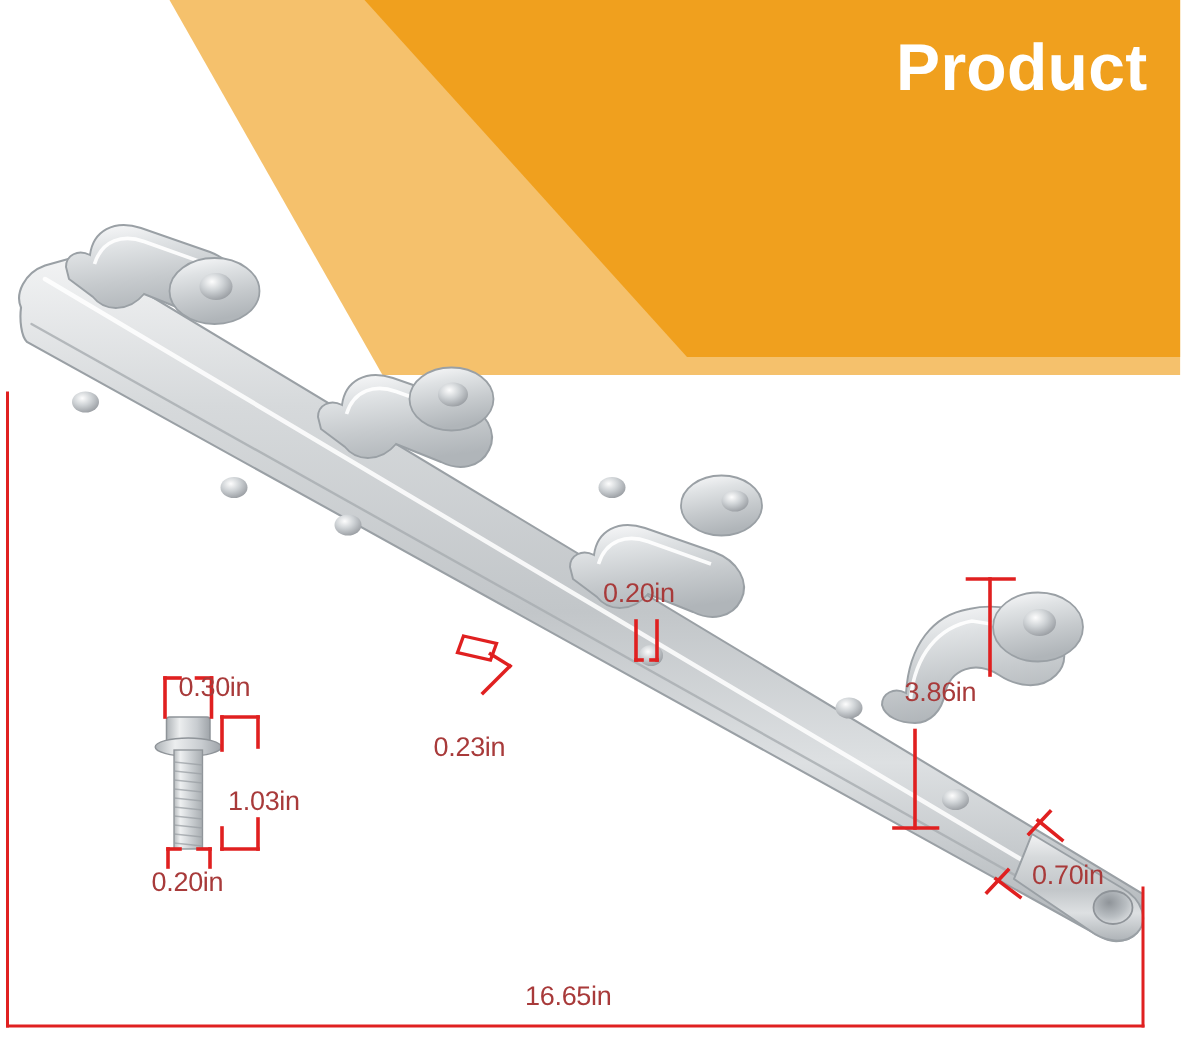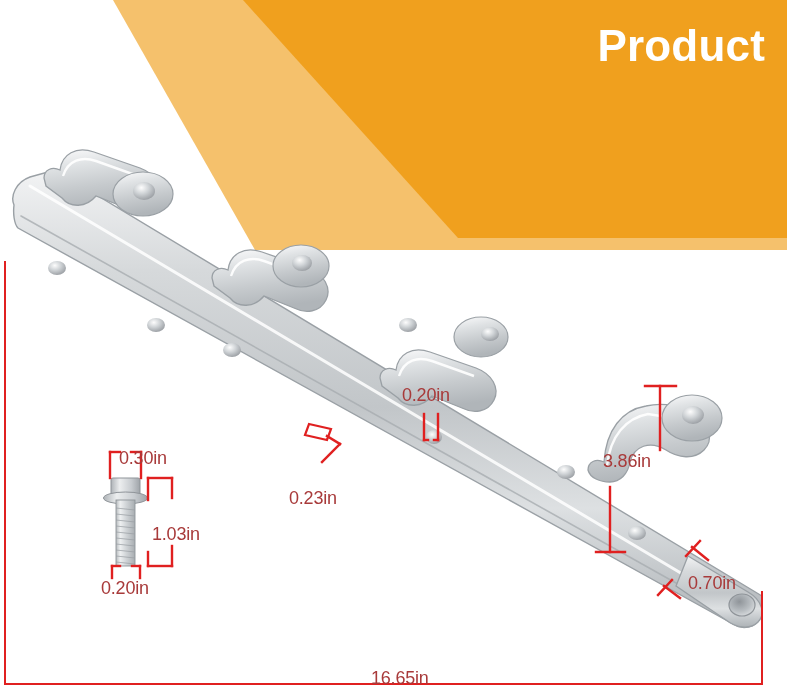--- a/index.html
+++ b/index.html
@@ -63,21 +63,21 @@
     white-space: nowrap;
     letter-spacing: -0.2px;
   }
   #label-0-30in { left: 101px; top: 448px; margin-left: 18px; }
   #label-1-03in { left: 152px; top: 524px; }
   #label-0-20in-bolt { left: 101px; top: 578px; }
   #label-0-23in { left: 289px; top: 488px; }
   #label-0-20in-plate { left: 402px; top: 385px; }
   #label-3-86in { left: 603px; top: 426px; margin-top: 25px; }
   #label-0-70in { left: 688px; top: 573px; }
-  #label-16-65in { left: 350px; top: 668px; margin-left: 21px; }
+  #label-16-65in { left: 350px; top: 654px; }
 </style>
 </head>
 <body>
 
 <div id="page">
 
   <svg id="banner-layer" viewBox="0 0 787 260" width="787" height="260">
     <polygon points="113,0 787,0 787,250 255,250" fill="#f5c16c"></polygon>
     <polygon points="243,0 787,0 787,238 458,238" fill="#f0a01e"></polygon>
   </svg>

